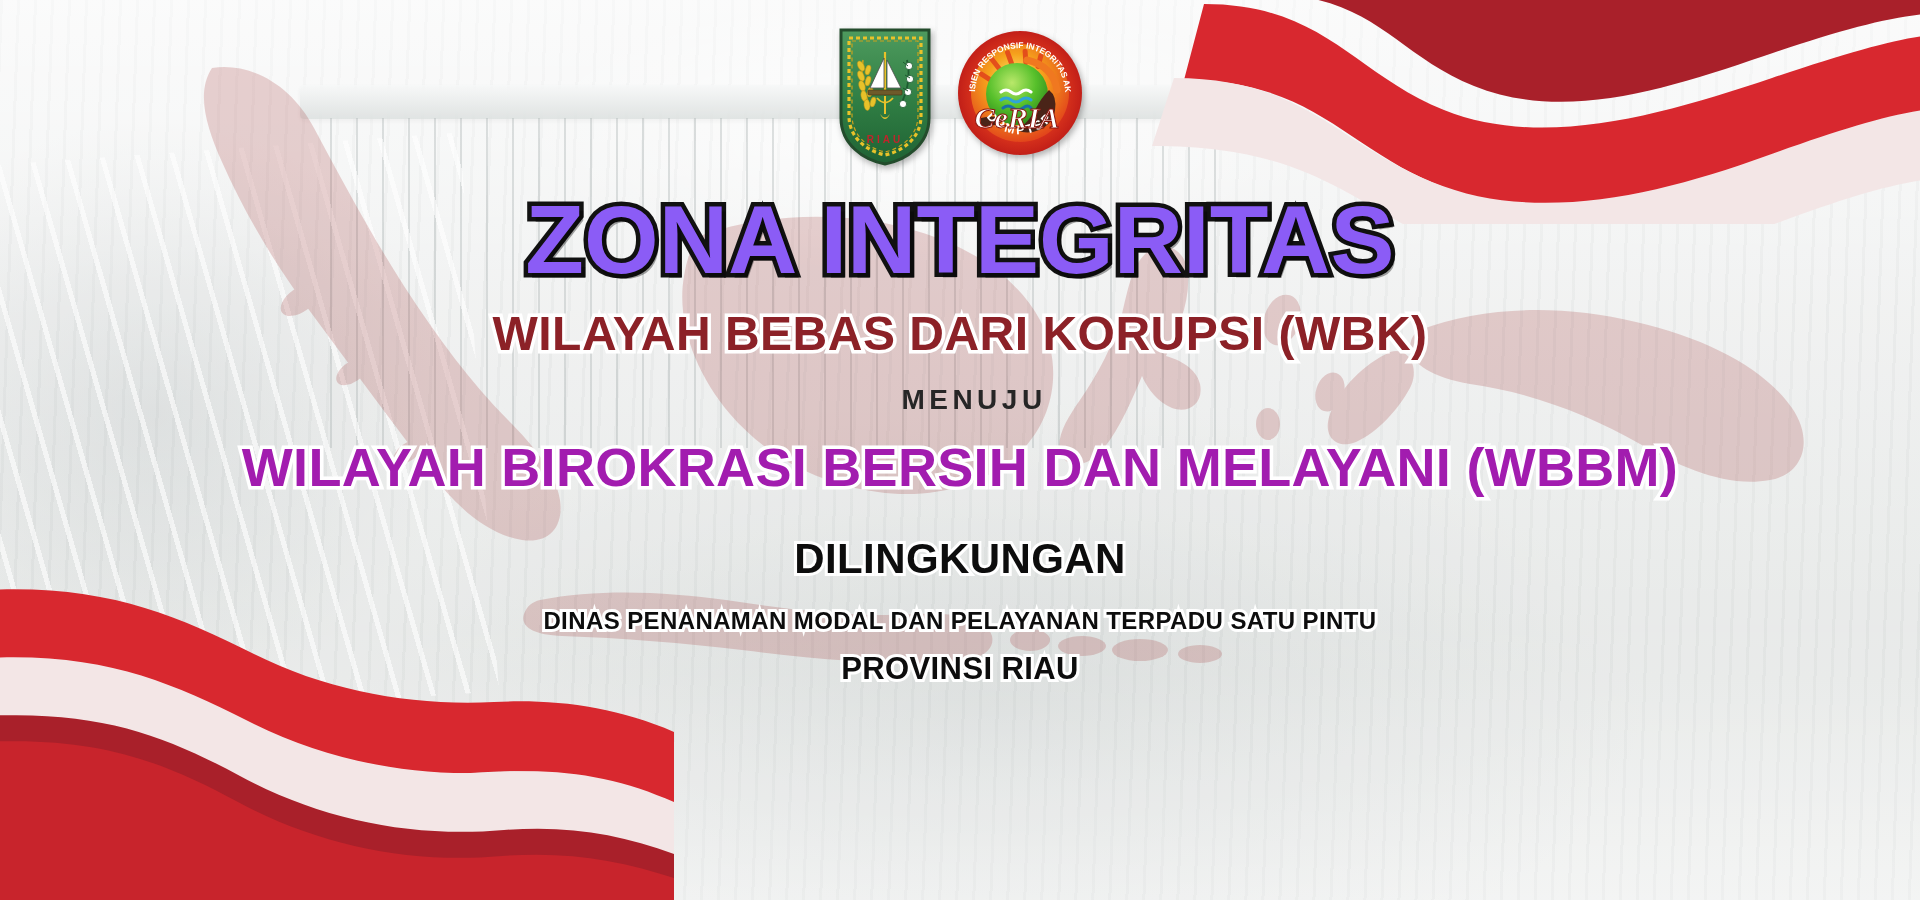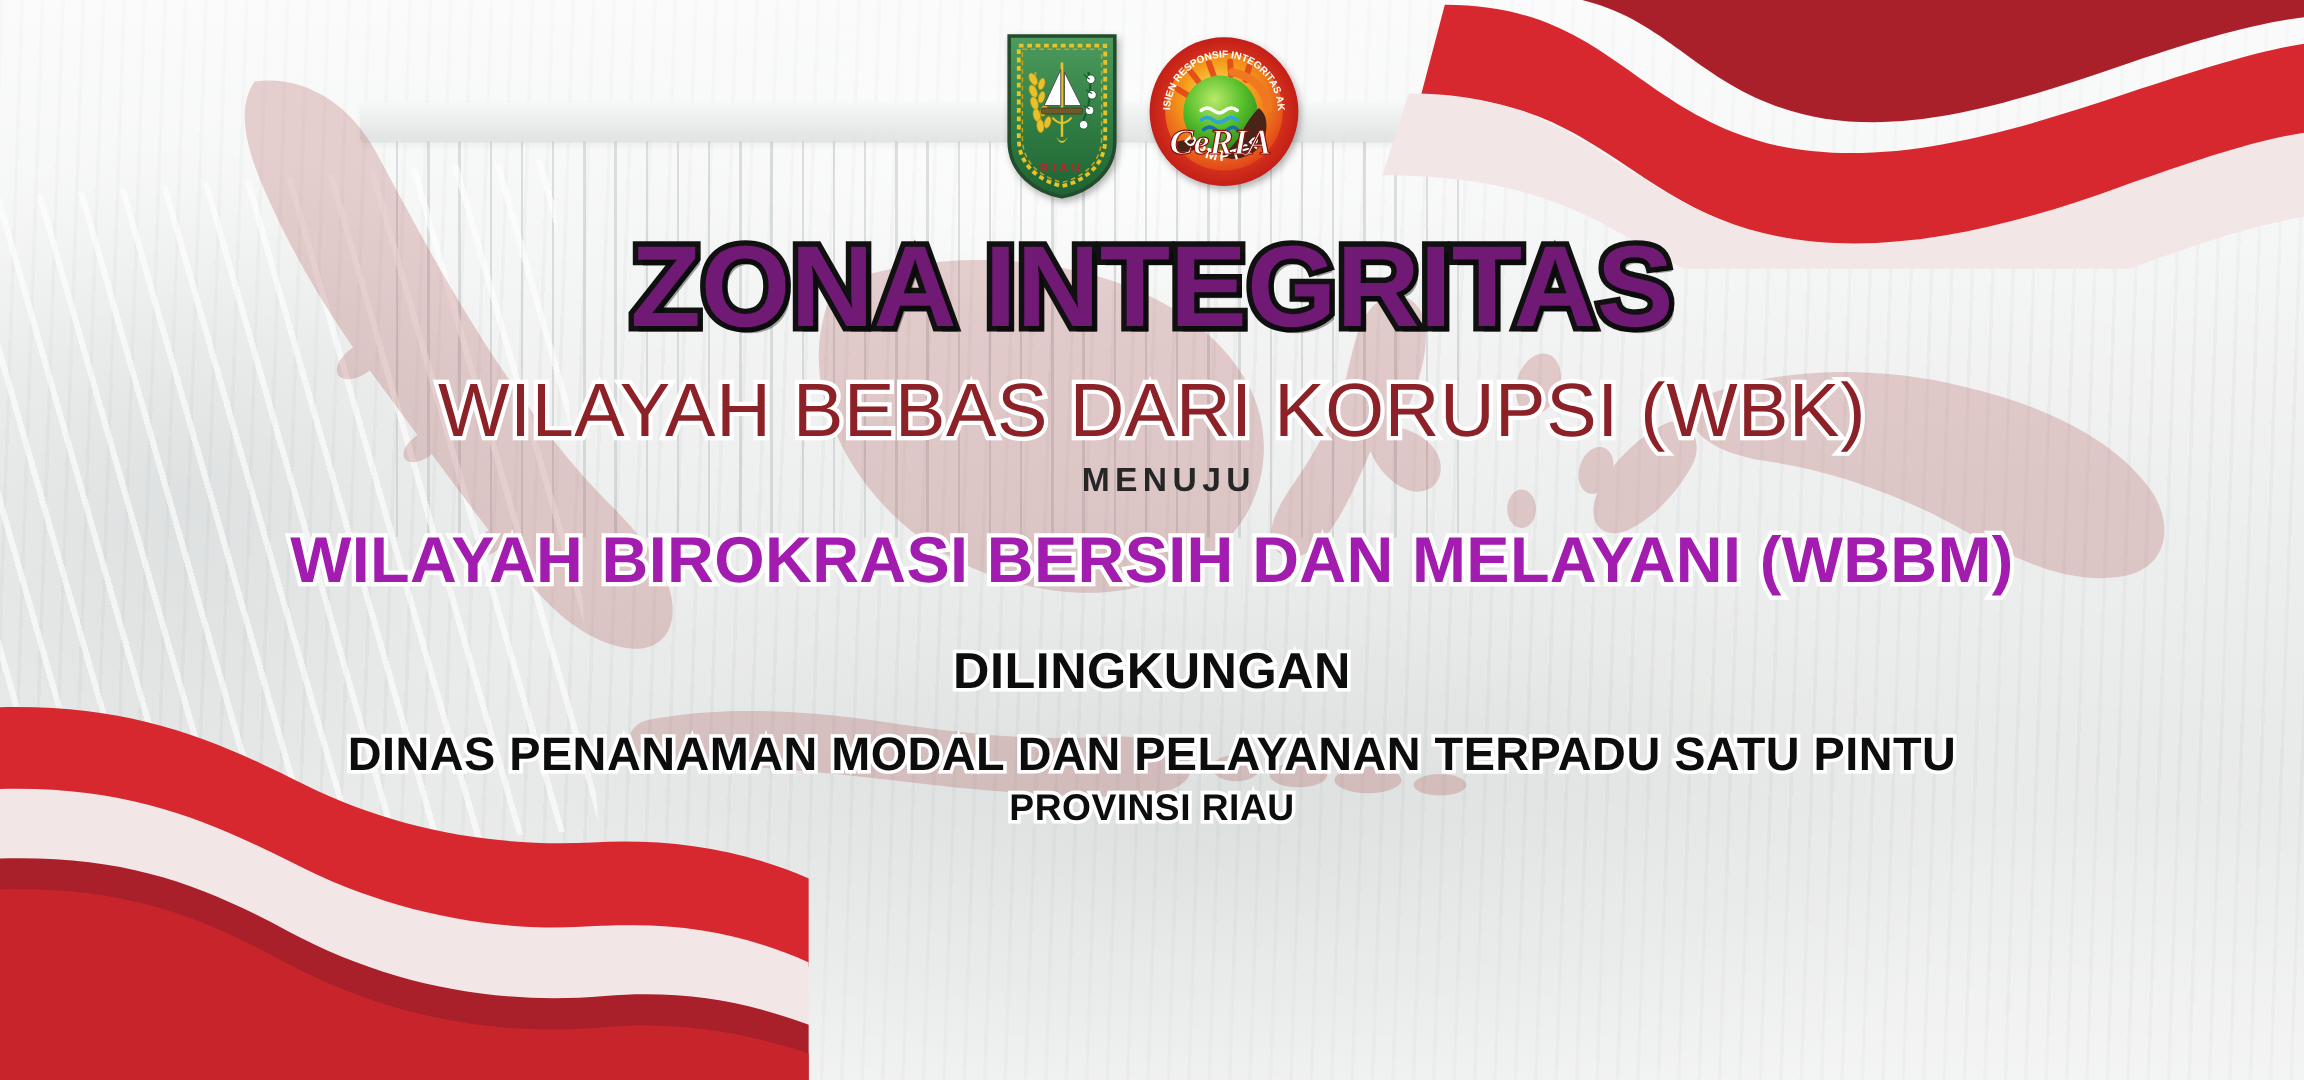--- a/index.html
+++ b/index.html
@@ -74,30 +74,30 @@
 
   
   .content{
     position:absolute;top:0;left:0;width:100%;height:100%;
     z-index:7;text-align:center;
   }
 
   .t-zona{
     position:absolute;top:190px;left:0;width:100%;
     font-size:96px;font-weight:700;letter-spacing:0px;
-    color:#701a75;
+    color:#8b5cf6;
     -webkit-text-stroke:9px #111111;
     paint-order:stroke fill;
     text-shadow:4px 5px 0 rgba(0,0,0,.35);
     line-height:1.05;
   }
 
   .t-wbk{
     position:absolute;top:308px;left:0;width:100%;
-    font-size:63px;font-weight:400;letter-spacing:.5px;
+    font-size:48px;font-weight:700;letter-spacing:.5px;
     color:#8C2127;
     -webkit-text-stroke:7px #ffffff;
     paint-order:stroke fill;
     line-height:1.1;
   }
 
   .t-menuju{
     position:absolute;top:384px;left:0;width:100%;
     font-size:28px;font-weight:700;letter-spacing:4.5px;
     color:#262626;
@@ -114,21 +114,21 @@
   }
 
   .t-foot{
     position:absolute;top:534px;left:0;width:100%;
     color:#0d0d0d;
     -webkit-text-stroke:6px #ffffff;
     paint-order:stroke fill;
     font-weight:700;
   }
   .t-foot .l1{font-size:42px;letter-spacing:.4px;line-height:1.2;margin-bottom:23px;}
-  .t-foot .l2{font-size:39px;letter-spacing:.4px;line-height:1.2;}
+  .t-foot .l2{font-size:24px;letter-spacing:.4px;line-height:1.2;margin-bottom:14px;}
   .t-foot .l3{font-size:31px;letter-spacing:.4px;line-height:1.2;}
 
   
   .logo-dpm{
     position:absolute;right:30px;bottom:14px;width:232px;height:96px;z-index:8;
     filter:drop-shadow(2px 3px 3px rgba(0,0,0,.22));
   }
   .logo-dpm svg{width:100%;height:100%;display:block;}
 </style>
 </head>

